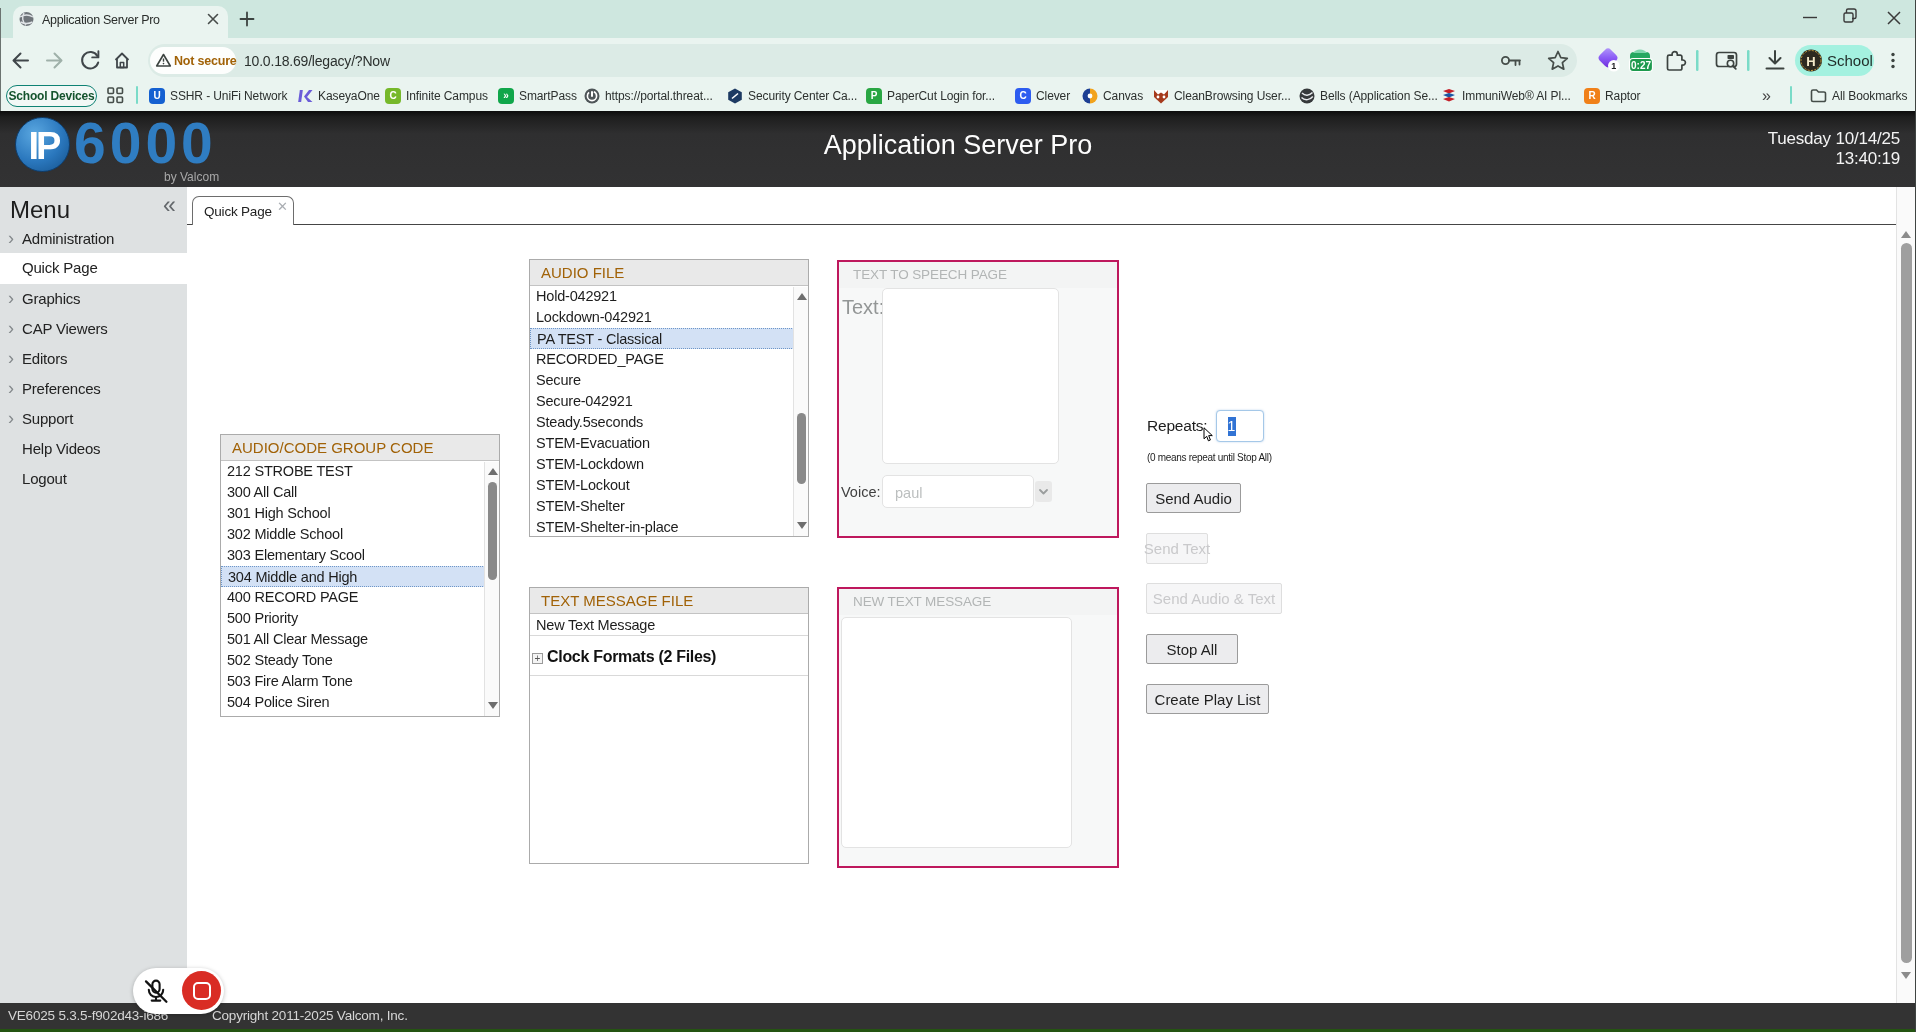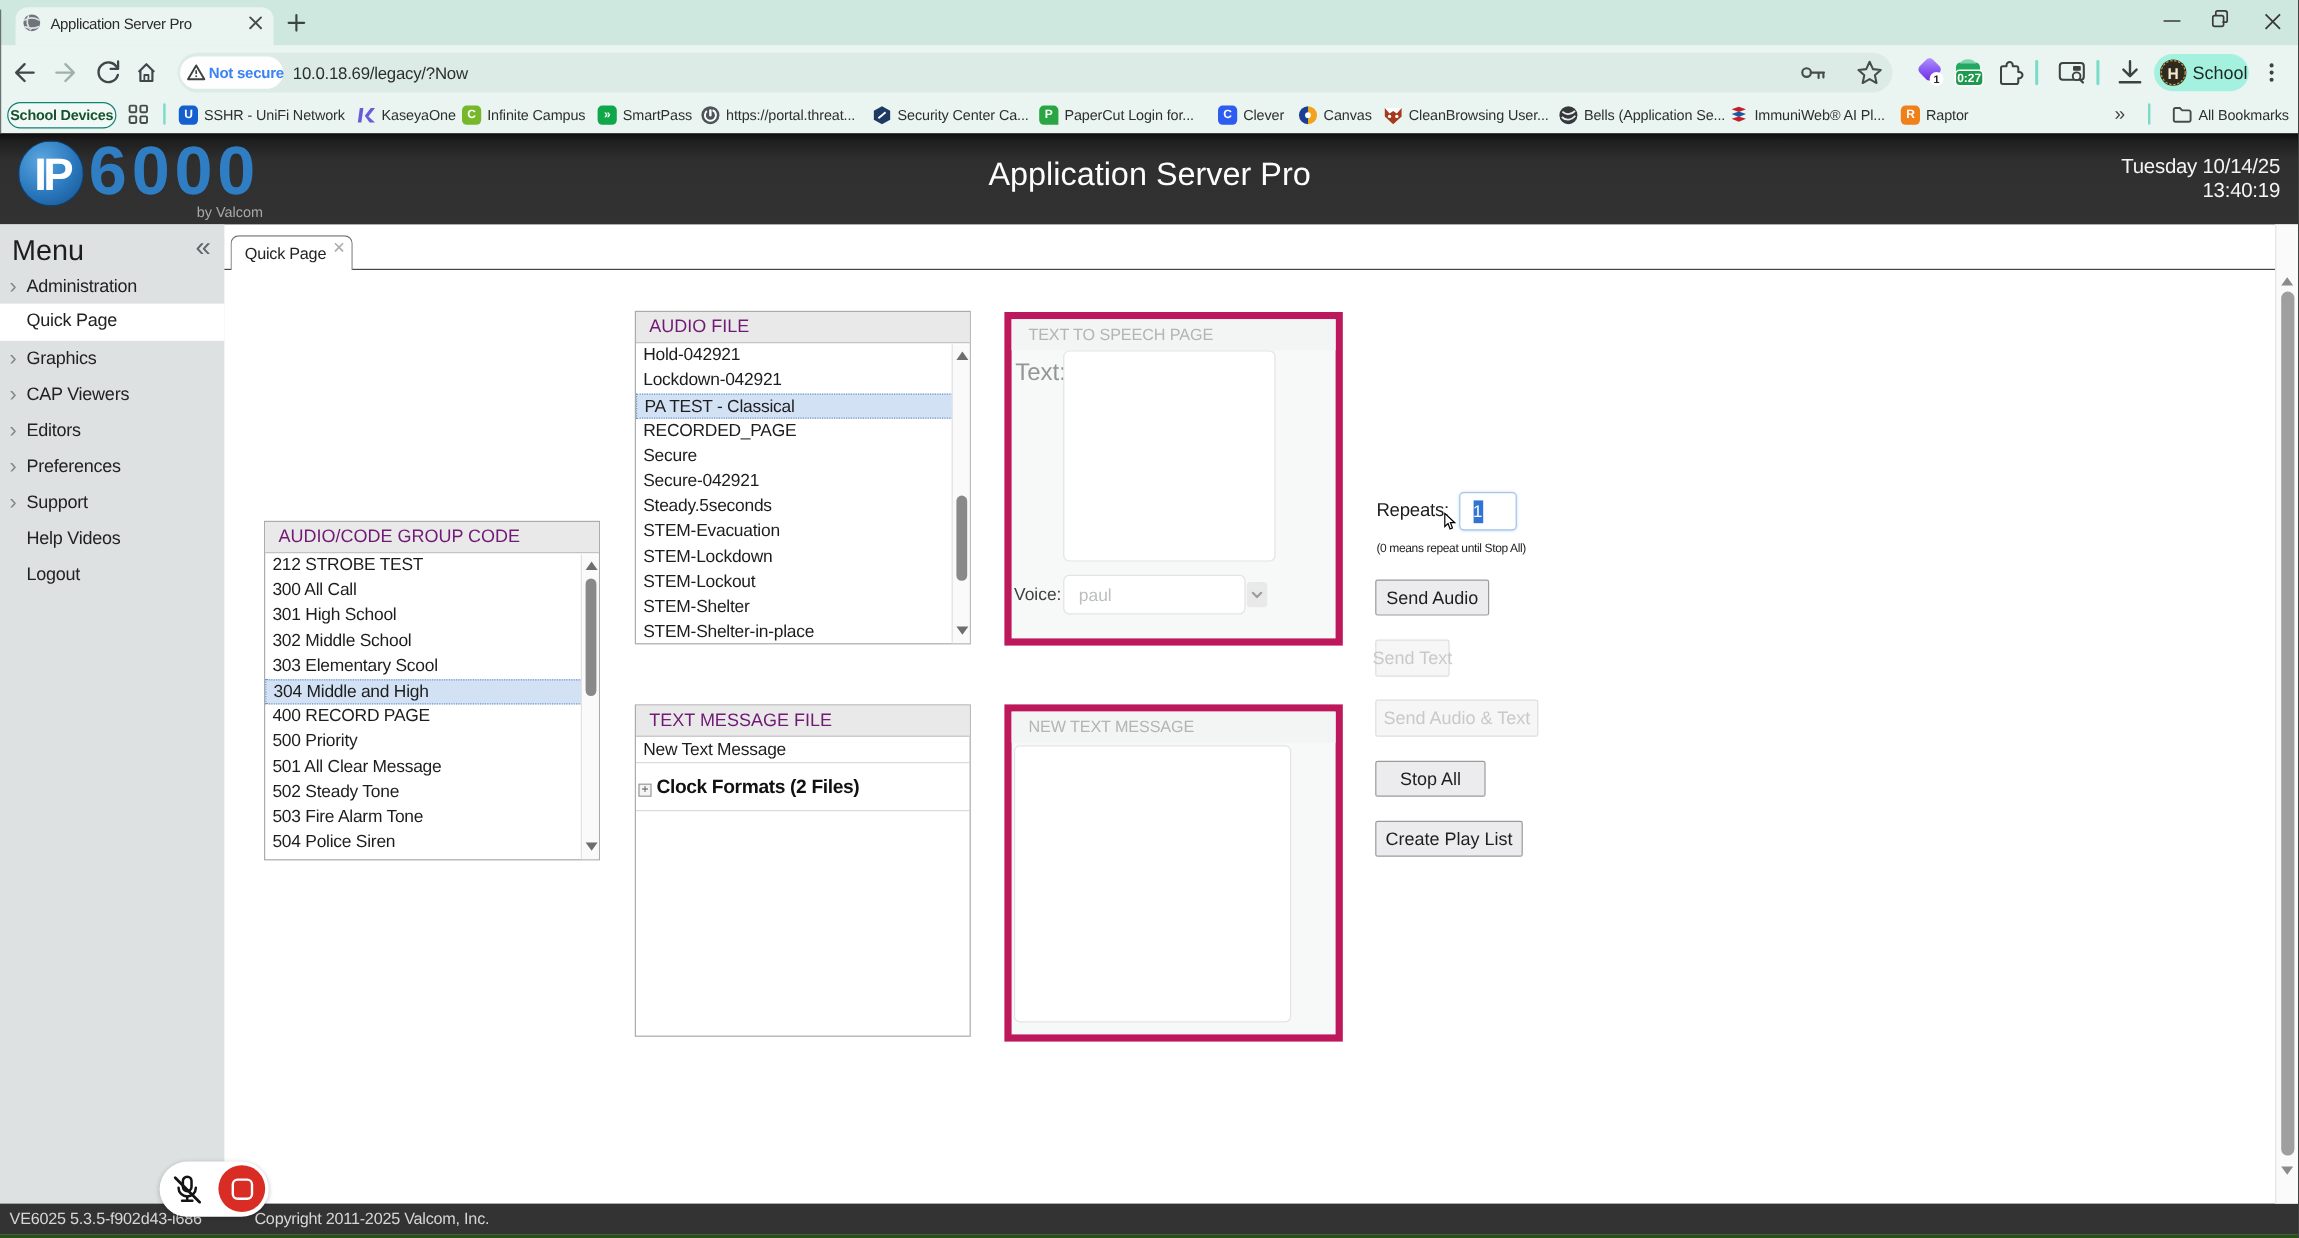--- a/index.html
+++ b/index.html
@@ -5,21 +5,21 @@
 html,body{width:1916px;height:1032px;overflow:hidden}
 body{font-family:"Liberation Sans",sans-serif;background:#fff;position:relative}
 .abs{position:absolute}
 
 #tabbar{position:absolute;left:0;top:0;width:1916px;height:38px;background:#cee7df}
 #tab1{position:absolute;left:13px;top:6px;width:215px;height:32px;background:#eaf4f0;border-radius:10px 10px 0 0}
 #tabtitle{position:absolute;left:42px;top:12.5px;font-size:12.5px;letter-spacing:-.3px;color:#2a2d2b}
 #toolbar{position:absolute;left:0;top:38px;width:1916px;height:43px;background:#eaf4f0}
 #omni{position:absolute;left:148px;top:44px;width:1429px;height:33px;background:#dcebe6;border-radius:17px}
 #nschip{position:absolute;left:150px;top:47px;width:86px;height:27px;background:#fdfefd;border-radius:14px}
-#nstxt{position:absolute;left:174px;top:54px;font-size:12.5px;font-weight:700;letter-spacing:-.2px;color:#3b82f6}
+#nstxt{position:absolute;left:174px;top:54px;font-size:12.5px;font-weight:700;letter-spacing:-.2px;color:#a16207}
 #url{position:absolute;left:244px;top:53px;font-size:14px;letter-spacing:-.2px;color:#2b302e}
 #bookbar{position:absolute;left:0;top:81px;width:1916px;height:30px;background:#eaf4f0}
 .bm{position:absolute;top:84px;height:23px;display:flex;align-items:center;gap:5px;font-size:12px;letter-spacing:-.1px;color:#2c302e;white-space:nowrap}
 .fv{width:16px;height:16px;border-radius:4px;display:flex;align-items:center;justify-content:center;color:#fff;font-size:10px;font-weight:700;flex:0 0 16px}
 .vsep{position:absolute;top:86px;width:2px;height:18px;background:#7adbc8;border-radius:1px}
 #chip{position:absolute;left:6px;top:85px;width:91px;height:22px;border:1.5px solid #0f8274;border-radius:12px;color:#14532d;font-size:12px;font-weight:700;letter-spacing:-.2px;display:flex;align-items:center;justify-content:center;background:rgba(255,255,255,.4);white-space:nowrap}
 
 #hdr{position:absolute;left:0;top:111px;width:1916px;height:76px;background:linear-gradient(180deg,#0c0c0c 0%,#1e1e1e 8%,#2f2f30 30%,#323233 100%)}
 #apptitle{position:absolute;left:0;top:130px;width:1916px;text-align:center;font-size:27px;color:#fdfdfd}
 #dt1{position:absolute;right:16px;top:129px;font-size:17px;letter-spacing:-.2px;line-height:20px;color:#f4f4f4;text-align:right}
@@ -34,30 +34,30 @@
 #menuttl{position:absolute;left:10px;top:196px;font-size:24px;color:#1d1d1d}
 #coll{position:absolute;left:163px;top:192px;font-size:23px;color:#63676b;letter-spacing:-2px}
 #misel{position:absolute;left:0;top:253px;width:187px;height:31px;background:#fff}
 
 #tabline{position:absolute;left:187px;top:224px;width:1709px;height:1px;background:#454545}
 #pagetab{position:absolute;left:192px;top:196px;width:102px;height:29px;background:#fff;border:1px solid #6d6d6d;border-bottom:none;border-radius:7px 7px 0 0;z-index:5}
 #pagetab .t{position:absolute;left:11px;top:7px;font-size:13.5px;letter-spacing:-.2px;color:#222}
 #pagetab .x{position:absolute;left:84px;top:2px;font-size:13px;color:#a9adb2}
 
 .box{position:absolute;background:#fff;border:1px solid #ababab}
-.bhead{height:26px;background:#e9e9e9;border-bottom:1px solid #c3c3c3;font-size:15px;color:#701a75;line-height:26px;padding-left:11px}
+.bhead{height:26px;background:#e9e9e9;border-bottom:1px solid #c3c3c3;font-size:15px;color:#a16207;line-height:26px;padding-left:11px}
 .row{height:21px;line-height:21px;font-size:14.5px;letter-spacing:-.2px;color:#1d1d1d;padding-left:6px;white-space:nowrap}
 .rowsel{background:#d3e1f5;border:1px dotted #6e96c8}
 .sb{position:absolute;top:27px;right:0;width:15px;background:#fafafa;border-left:1px solid #e2e2e2}
 .thumb{position:absolute;left:3px;width:9px;border-radius:5px;background:#898989}
 .tri{position:absolute;left:3px;width:0;height:0;border-left:5px solid transparent;border-right:5px solid transparent}
 .triu{border-bottom:7px solid #6e6e6e}
 .trid{border-top:7px solid #6e6e6e}
 
-.dpanel{position:absolute;background:#f7f8f8;border:6px solid #be185d}
+.dpanel{position:absolute;background:#f7f8f8;border:2px solid #be185d}
 .dphead{height:26px;font-size:13.5px;letter-spacing:-.1px;color:#b2b5b5;line-height:26px;padding-left:14px;background:#f3f4f4}
 .ta{position:absolute;background:#fff;border:1px solid #e3e3e3;border-radius:5px}
 
 .btn{position:absolute;background:#ececee;border:1px solid #9b9b9b;font-size:15px;color:#1f1f1f;display:flex;align-items:center;justify-content:center;border-radius:2px;white-space:nowrap}
 .btnd{background:#f6f6f7;border:1px solid #dedede;color:#c9c9cb}
 
 #footer{position:absolute;left:0;top:1003px;width:1916px;height:26px;background:#333}
 #footer span{position:absolute;left:8px;top:5px;font-size:13.5px;letter-spacing:-.2px;color:#d6d6d6}
 #green{position:absolute;left:0;top:1029px;width:1916px;height:3px;background:#245411}
 

